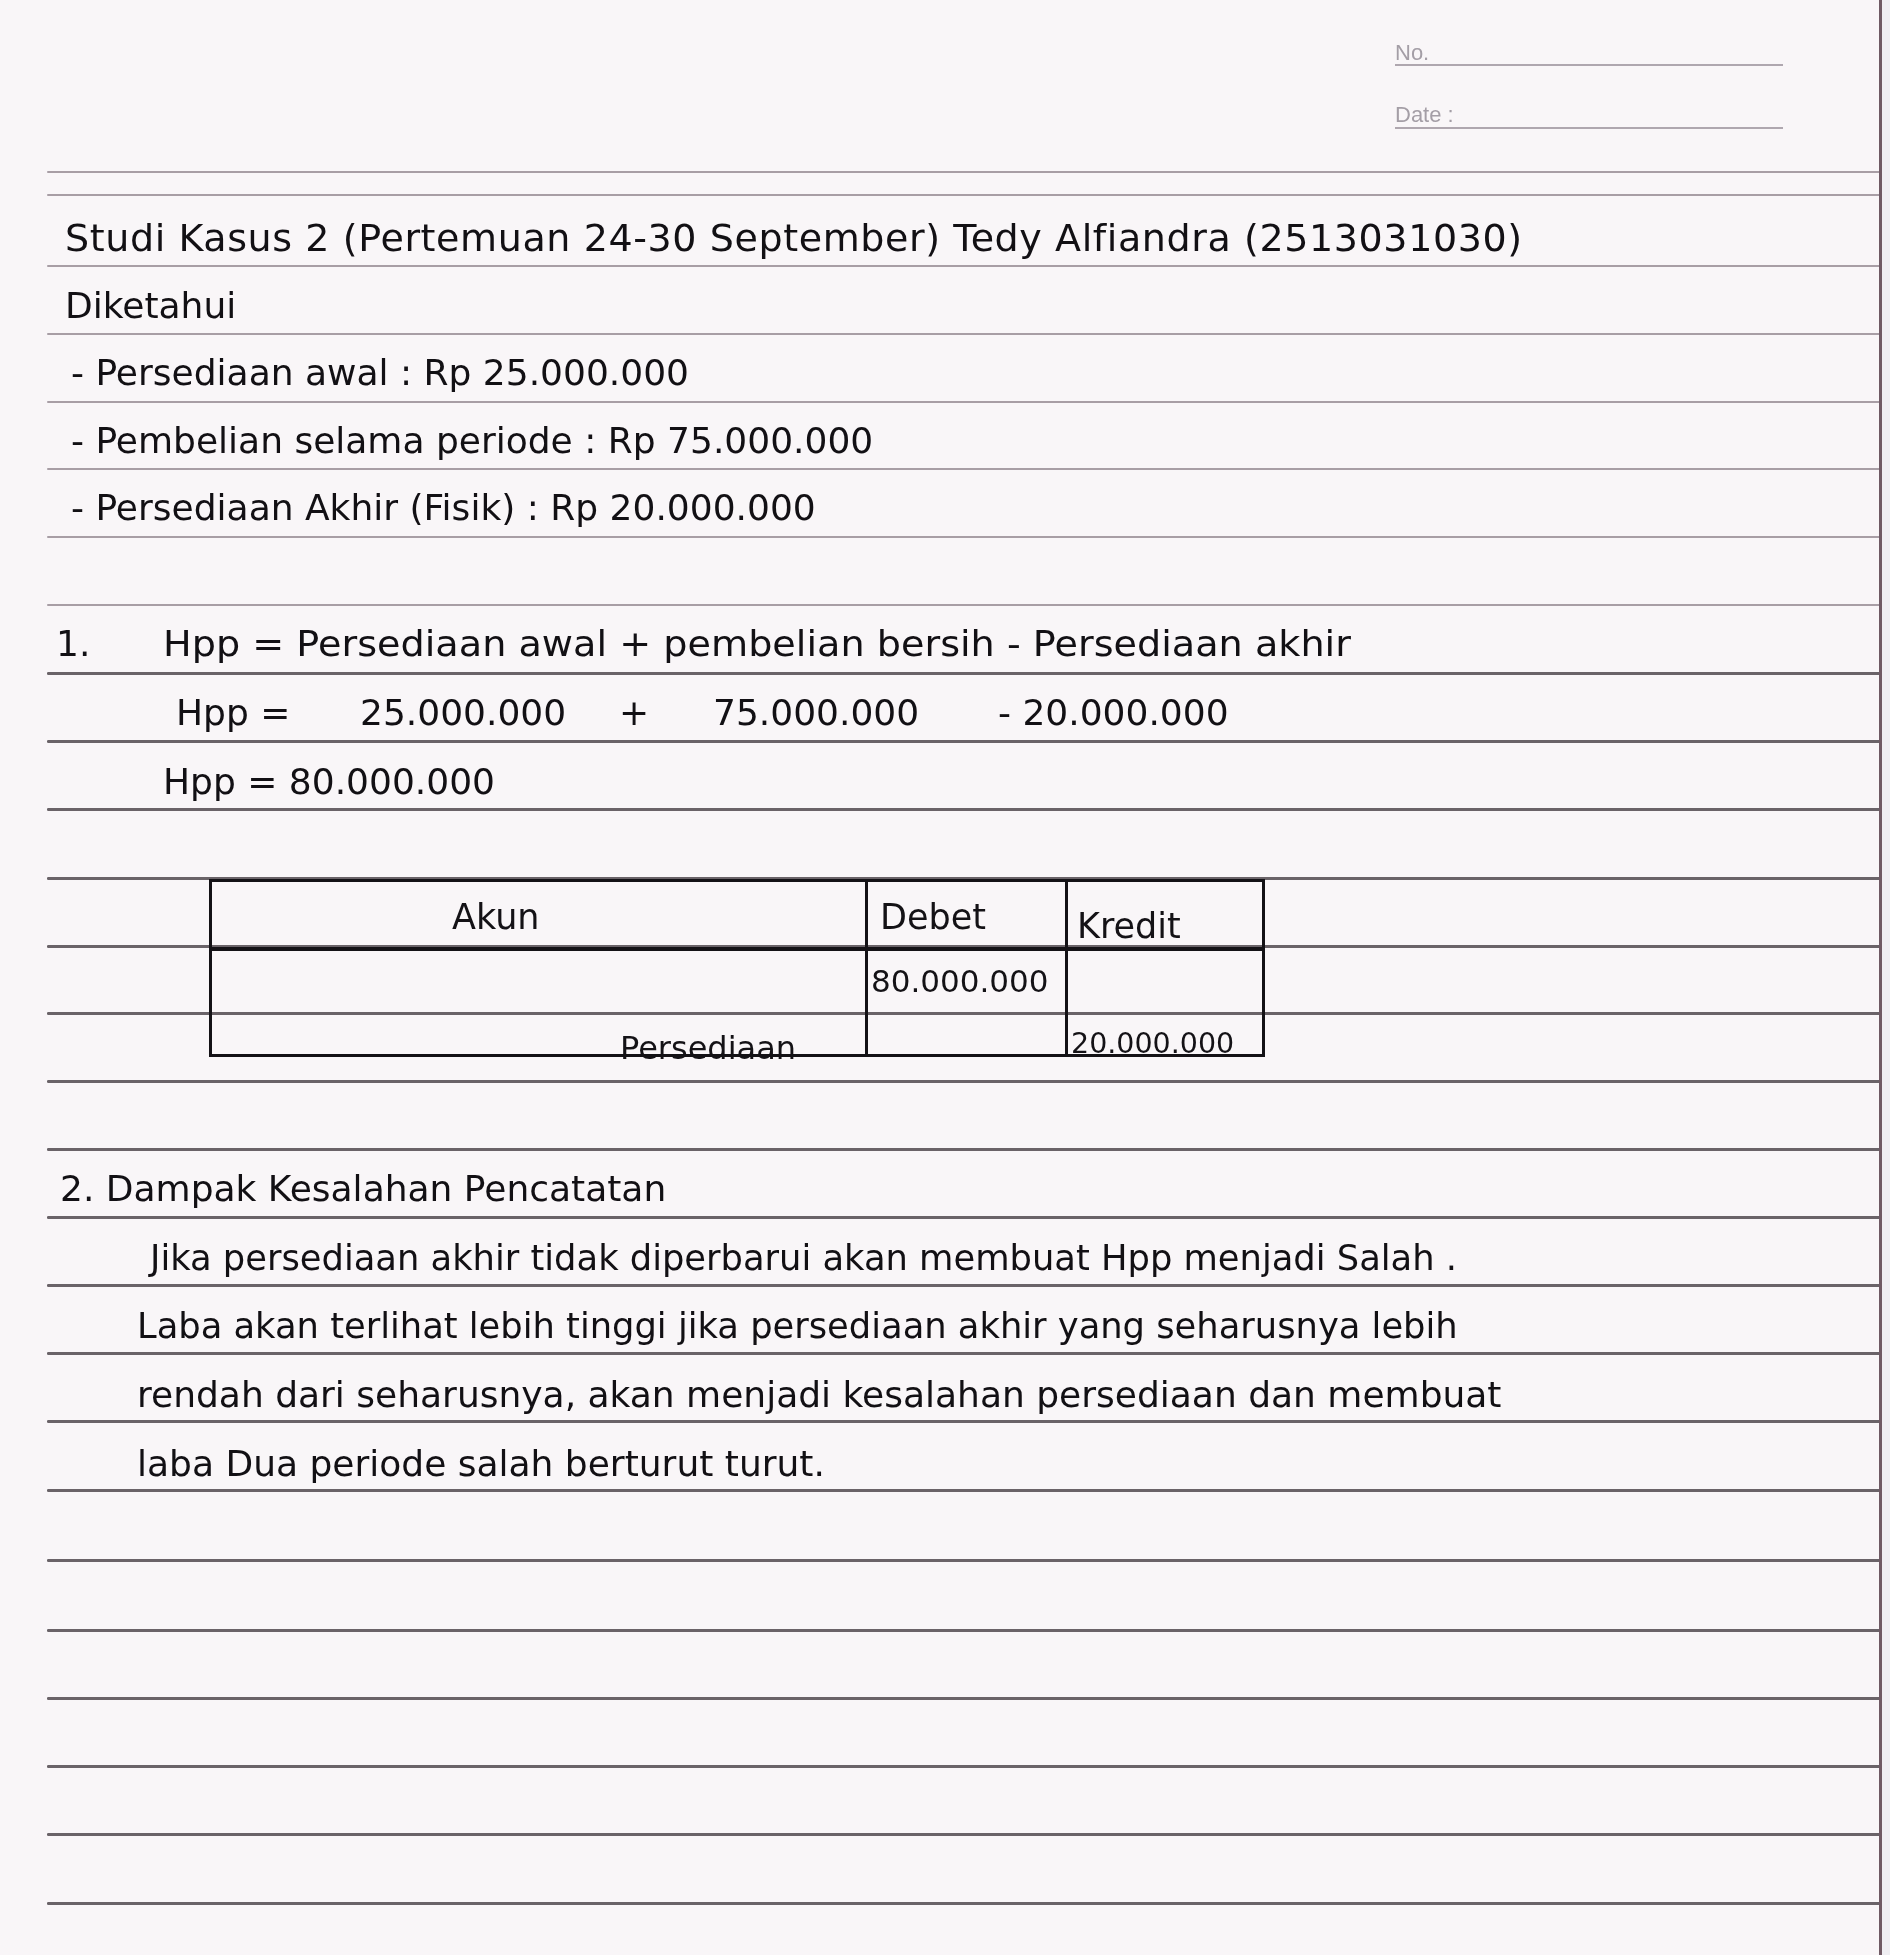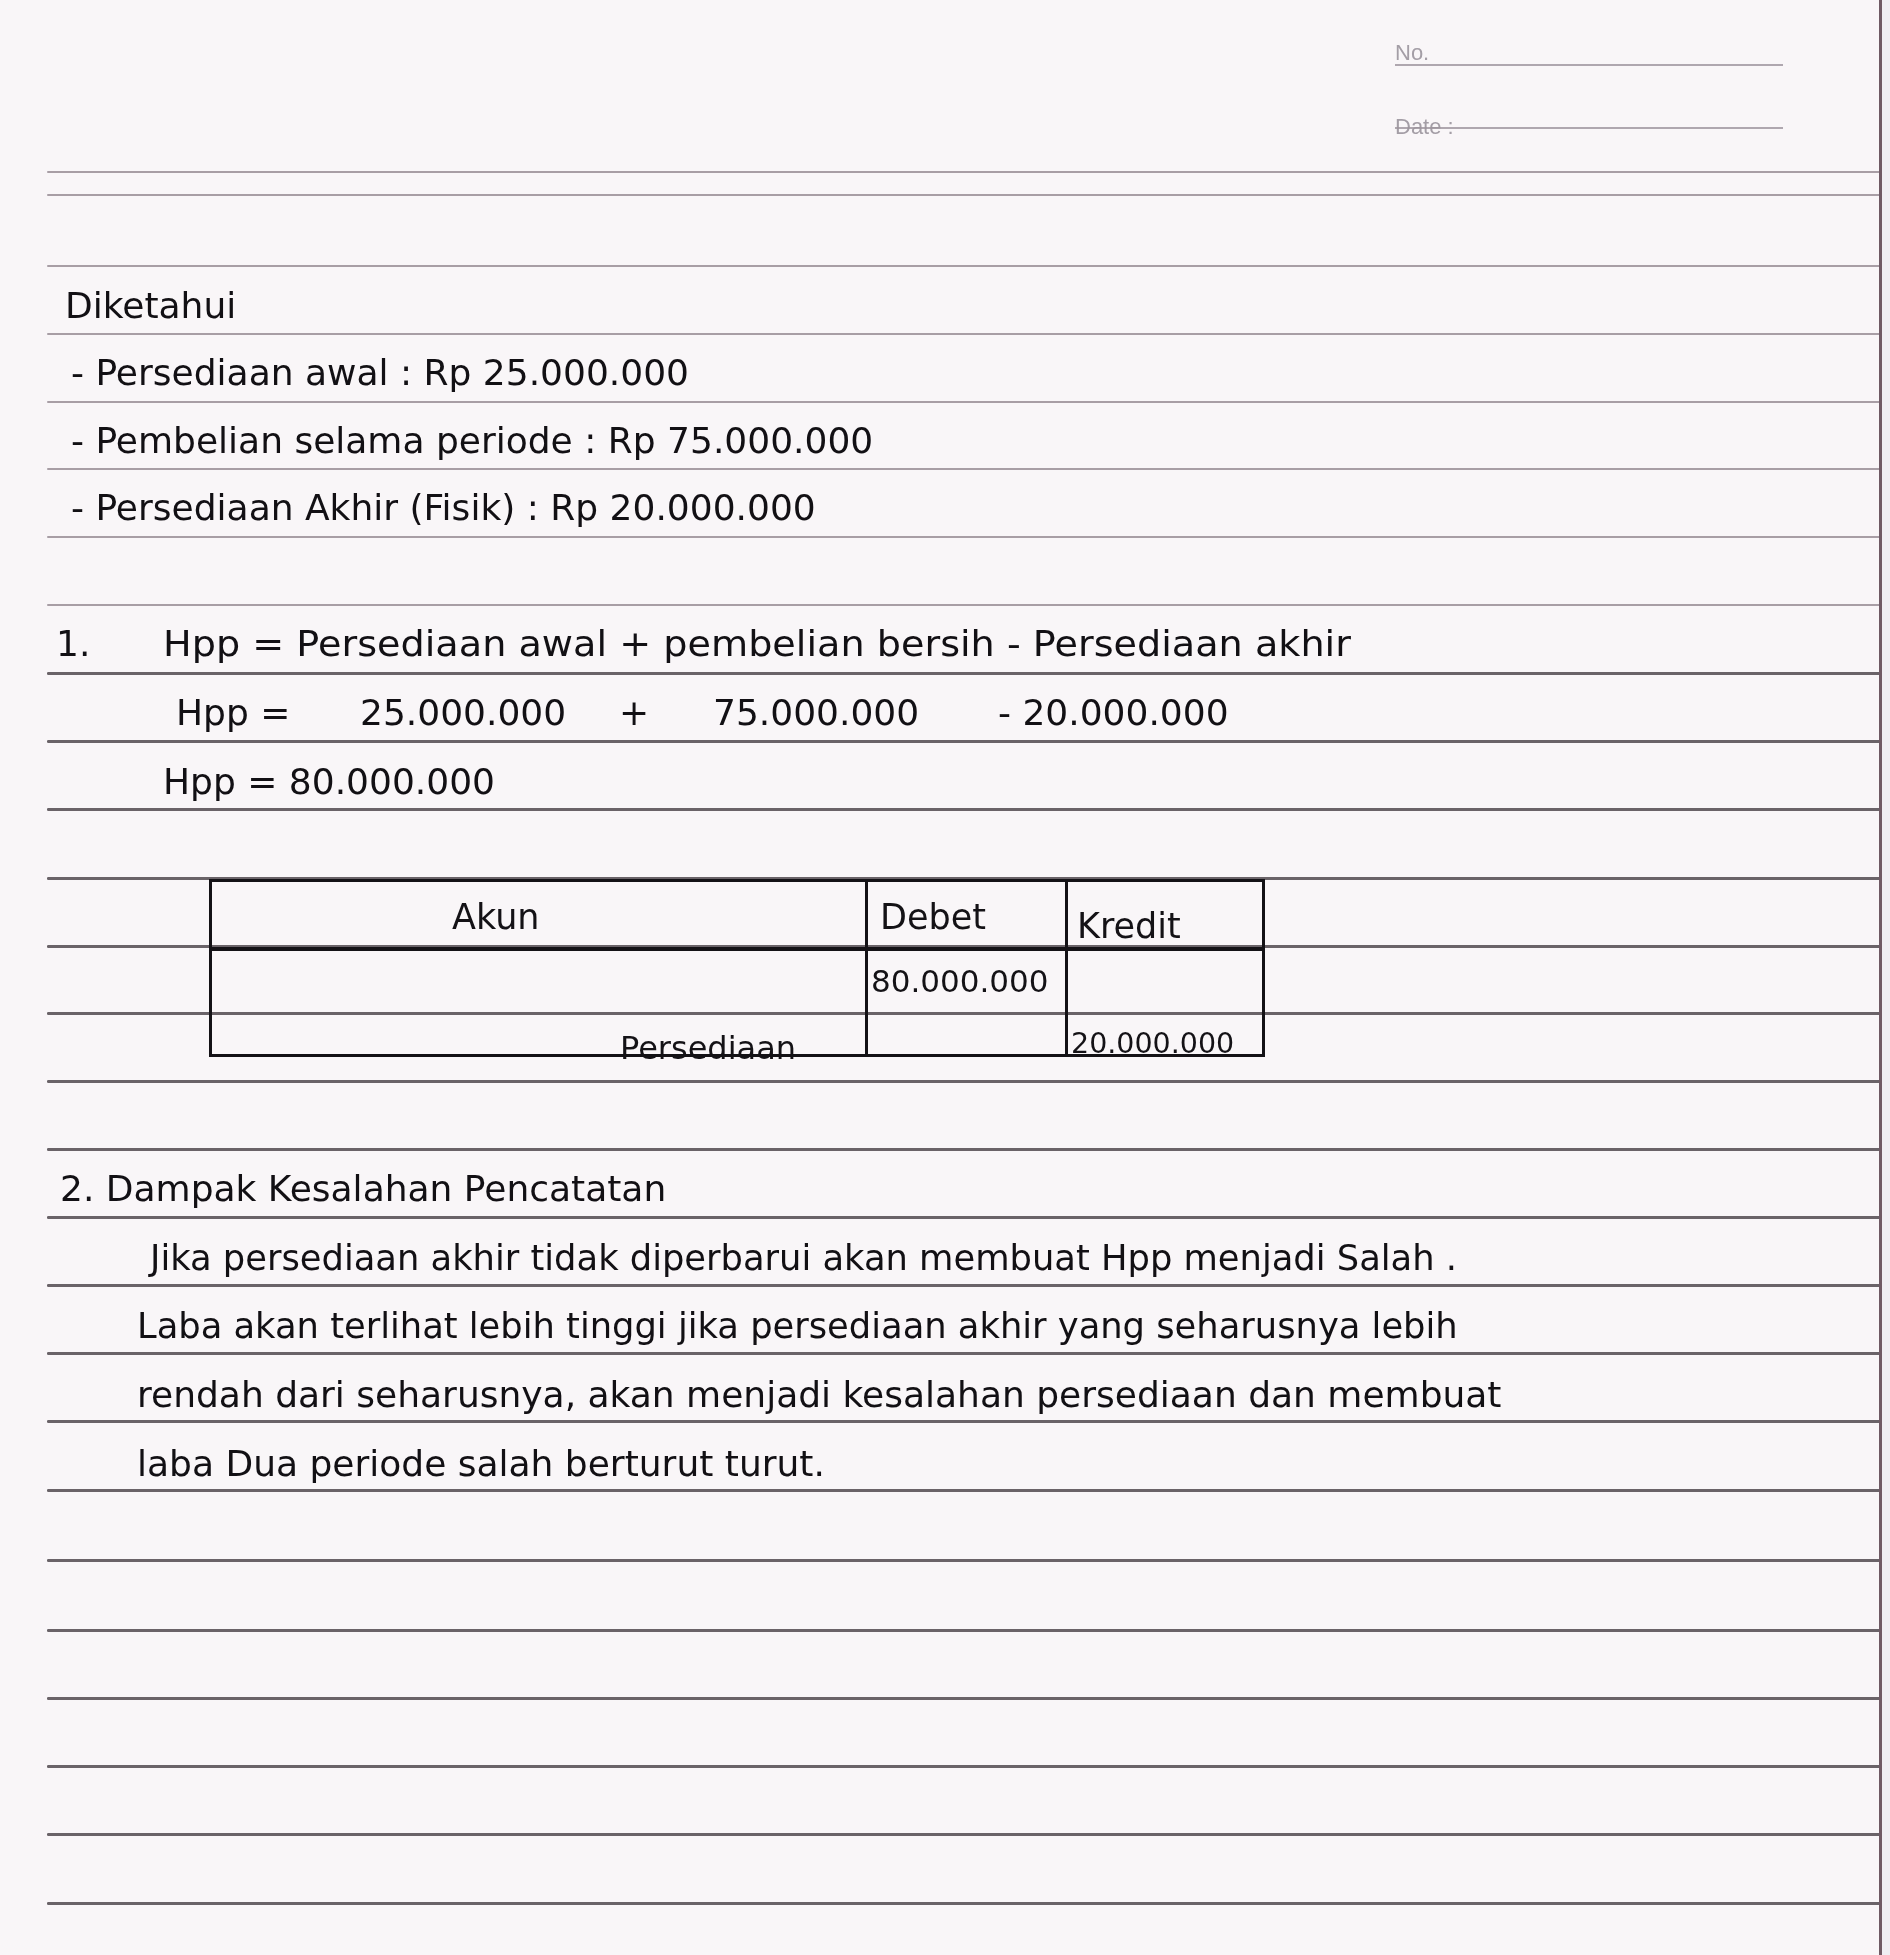--- a/index.html
+++ b/index.html
@@ -55,21 +55,21 @@
     position: absolute; white-space: nowrap; font-size: 35px; line-height: 1;
   }
 </style>
 </head>
 <body>
 
 <div class="page">
 
   <span class="meta-label" style="left:1395px; top:40px;">No.</span>
   <div class="meta-line" style="left:1395px; top:64px; width:388px;"></div>
-  <span class="meta-label" style="left:1395px; top:102px;margin-top:12px;">Date :</span>
+  <span class="meta-label" style="left:1395px; top:102px;">Date :</span>
   <div class="meta-line" style="left:1395px; top:127px; width:388px;"></div>
 
   <div class="rule light" style="top:171px;"></div>
   <div class="rule light" style="top:194px;"></div>
 
   <div>
     <div class="rule light" style="top:265px;"></div>
     <div class="rule light" style="top:333px;"></div>
     <div class="rule light" style="top:401px;"></div>
     <div class="rule light" style="top:468px;"></div>
@@ -89,20 +89,21 @@
     <div class="rule" style="top:1420px;"></div>
     <div class="rule" style="top:1489px;"></div>
     <div class="rule" style="top:1559px;"></div>
     <div class="rule" style="top:1629px;"></div>
     <div class="rule" style="top:1697px;"></div>
     <div class="rule" style="top:1765px;"></div>
     <div class="rule" style="top:1833px;"></div>
     <div class="rule" style="top:1902px;"></div>
   </div>
 
+  <span class="hw title" style="left:65px; top:219px; letter-spacing:0.6px; transform:scaleX(1.0);">Studi Kasus 2 (Pertemuan 24-30 September) Tedy Alfiandra (2513031030)</span>
 
   <span class="hw" style="left:65px; top:288px;">Diketahui</span>
   <span class="hw" style="left:71px; top:355px;">- Persediaan awal : Rp 25.000.000</span>
   <span class="hw" style="left:71px; top:423px;">- Pembelian selama periode : Rp 75.000.000</span>
   <span class="hw" style="left:71px; top:490px;">- Persediaan Akhir (Fisik) : Rp 20.000.000</span>
 
   <span class="hw" style="left:56px; top:626px;">1.</span>
   <span class="hw" style="left:163px; top:626px; transform:scaleX(1.06);">Hpp = Persediaan awal + pembelian bersih - Persediaan akhir</span>
 
   <span class="hw" style="left:176px; top:695px;">Hpp =</span>

